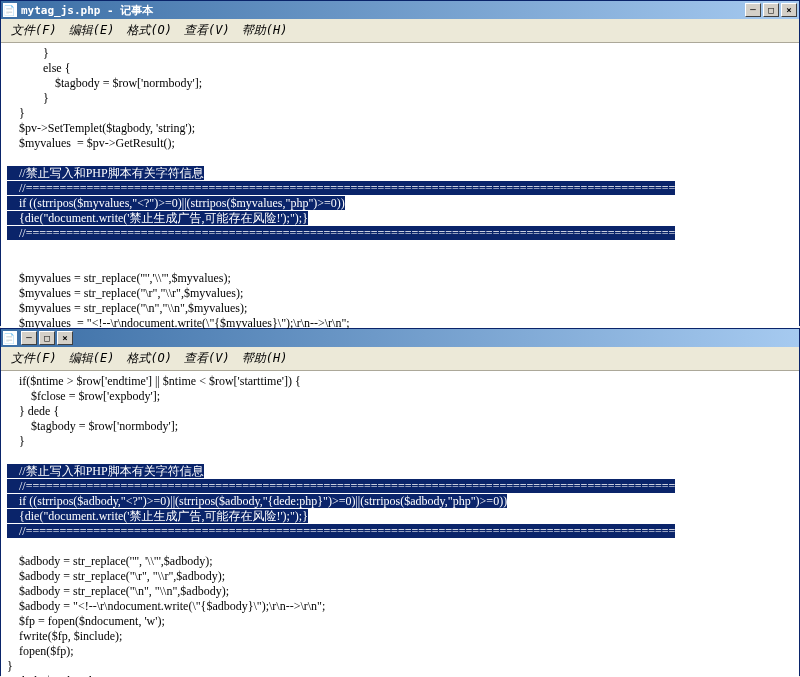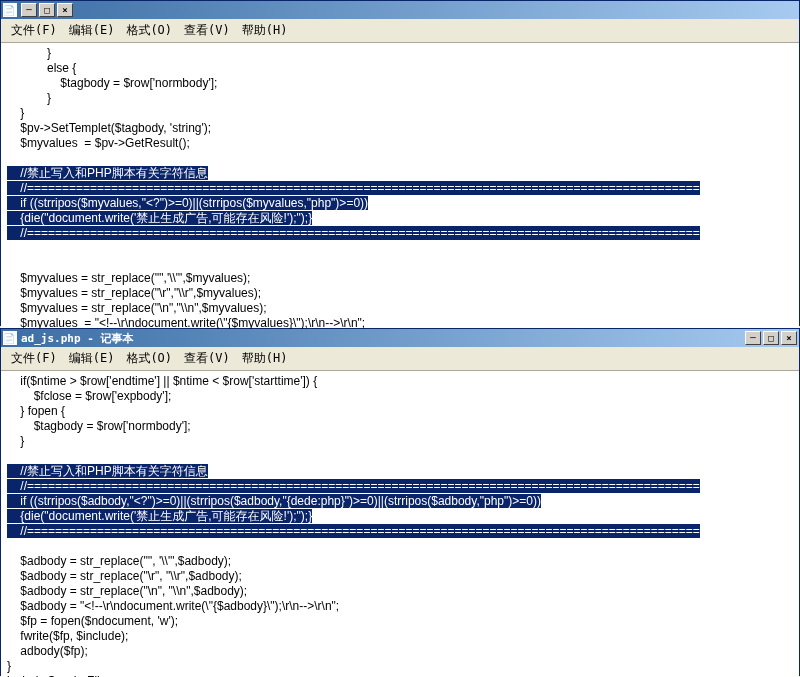--- a/index.html
+++ b/index.html
@@ -52,27 +52,28 @@
   font-size: 9px;
   color: #000;
   cursor: pointer;
 }
 .menubar {
   display: flex;
   background: #ece9d8;
   border-bottom: 1px solid #aca899;
   padding: 2px 4px;
   font-size: 12px;
+  font-style: italic;
 }
 .menu-item {
   padding: 1px 6px;
   cursor: pointer;
 }
 .code-area {
-  font-family: Liberation Sans, sans-serif;
+  font-family: Liberation Serif, serif;
   font-size: 12px;
   line-height: 15px;
   color: #000;
   background: #fff;
   padding: 3px 6px;
   white-space: pre;
   overflow: hidden;
 }
 .selected {
   background: #0a246a;
@@ -83,20 +84,21 @@
 .window1 .code-area { height: 286px; }
 .window2 { height: 348px; }
 .window2 .code-area { height: 308px; }
 </style>
 </head>
 <body>
 
 <div class="window window1">
   <div class="titlebar">
     <span class="title-icon">📄</span>
+    <span class="title-text">mytag_js.php - 记事本</span>
     <div class="window-controls">
       <div class="win-btn">─</div>
       <div class="win-btn">□</div>
       <div class="win-btn">×</div>
     </div>
   </div>
   <div class="menubar">
     <span class="menu-item">文件(F)</span>
     <span class="menu-item">编辑(E)</span>
     <span class="menu-item">格式(O)</span>
@@ -122,48 +124,47 @@
 <span>    $myvalues = str_replace("\r","\\r",$myvalues);</span>
 <span>    $myvalues = str_replace("\n","\\n",$myvalues);</span>
 <span>    $myvalues  = "&lt;!--\r\ndocument.write(\"{$myvalues}\");\r\n--&gt;\r\n";</span>
 
 </div>
 </div>
 
 <div class="window window2">
   <div class="titlebar">
     <span class="title-icon">📄</span>
-    <span class="title-text">ad_js.php - 记事本</span>
     <div class="window-controls">
       <div class="win-btn">─</div>
       <div class="win-btn">□</div>
       <div class="win-btn">×</div>
     </div>
   </div>
   <div class="menubar">
     <span class="menu-item">文件(F)</span>
     <span class="menu-item">编辑(E)</span>
     <span class="menu-item">格式(O)</span>
     <span class="menu-item">查看(V)</span>
     <span class="menu-item">帮助(H)</span>
   </div>
   <div class="code-area"><span>    if($ntime &gt; $row['endtime'] || $ntime &lt; $row['starttime']) {</span>
 <span>        $fclose = $row['expbody'];</span>
-<span>    } fopen {</span>
+<span>    } dede {</span>
 <span>        $tagbody = $row['normbody'];</span>
 <span>    }</span>
 <span></span>
 <span class="selected">    //禁止写入和PHP脚本有关字符信息</span>
 <span class="selected">    //================================================================================================</span>
 <span class="selected">    if ((strripos($adbody,"&lt;?")&gt;=0)||(strripos($adbody,"{dede:php}")&gt;=0)||(strripos($adbody,"php")&gt;=0))</span>
 <span class="selected">    {die("document.write('禁止生成广告,可能存在风险!');");}</span>
 <span class="selected">    //================================================================================================</span>
 <span></span>
 <span>    $adbody = str_replace('"', '\\"',$adbody);</span>
 <span>    $adbody = str_replace("\r", "\\r",$adbody);</span>
 <span>    $adbody = str_replace("\n", "\\n",$adbody);</span>
 <span>    $adbody = "&lt;!--\r\ndocument.write(\"{$adbody}\");\r\n--&gt;\r\n";</span>
 <span>    $fp = fopen($ndocument, 'w');</span>
 <span>    fwrite($fp, $include);</span>
-<span>    adbody($fp);</span>
+<span>    fopen($fp);</span>
 <span>}</span>
 <span>include $cacheFile;</span></div>
 </div>
 
 </body></html>

